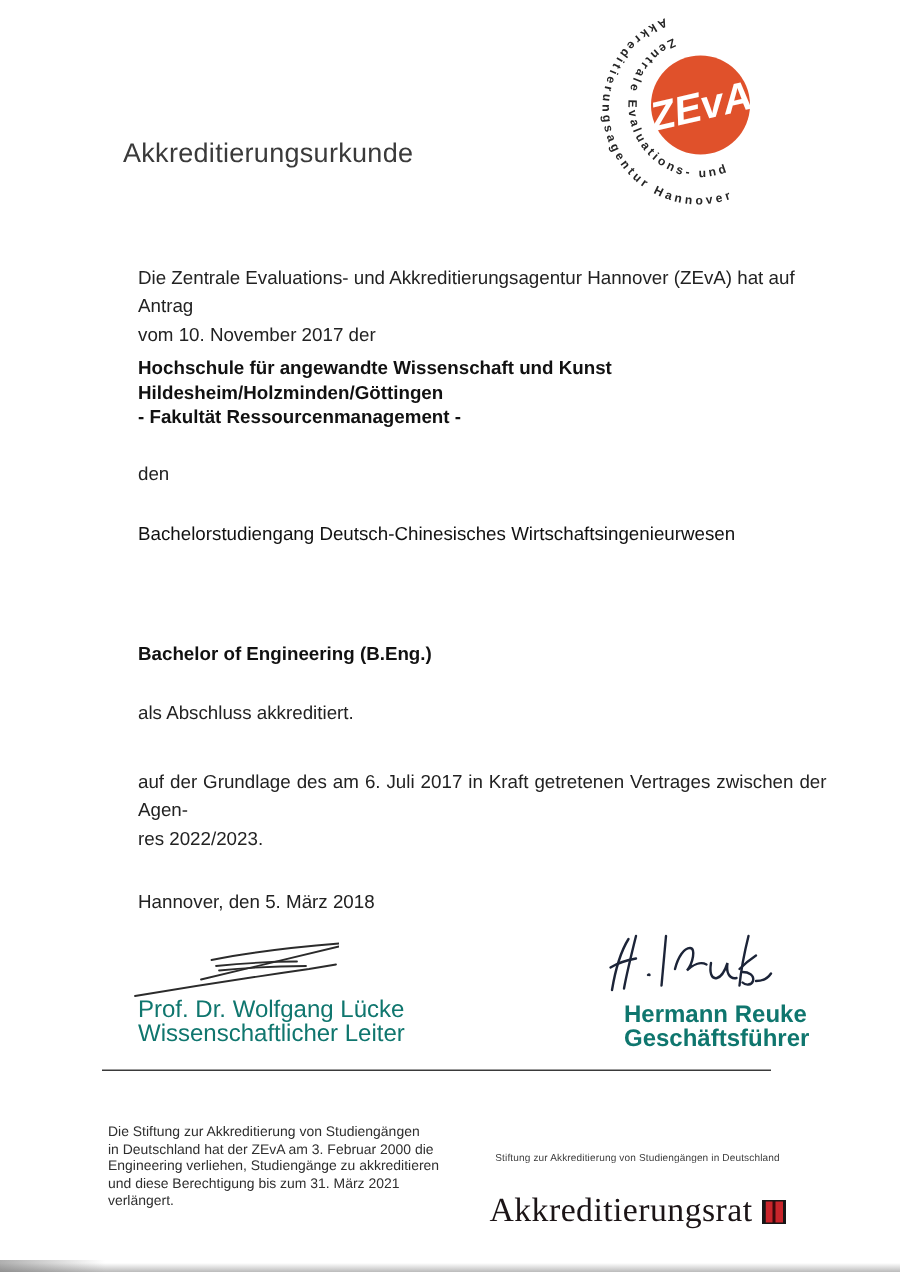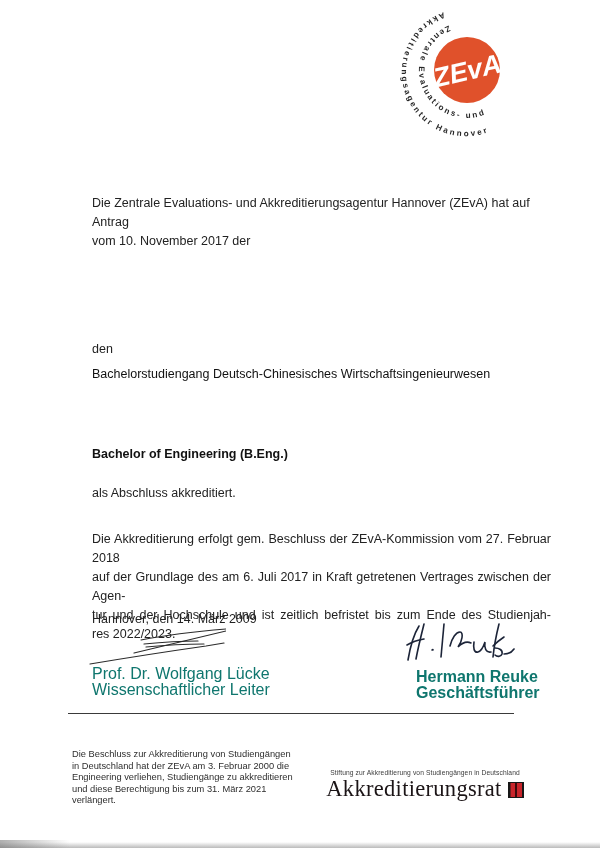--- a/index.html
+++ b/index.html
@@ -5,40 +5,40 @@
   html,body{margin:0;padding:0;background:#e8e8e8;}
   .page{
     position:relative;width:600px;height:848px;background:#ffffff;
     font-family:"Liberation Sans", sans-serif;color:#1e1e1e;overflow:hidden;
     margin:0 auto;
   }
   .abs{position:absolute;}
   .doc-title{
     left:82px;top:92px;font-size:18px;color:#3a3a3a;letter-spacing:.2px;
   }
-  .body-text{font-size:12.5px;line-height:19px;color:#222;margin-top:18px;}
+  .body-text{font-size:12.5px;line-height:19px;color:#222;}
   .body-text.bold{font-weight:bold;color:#111;line-height:16.5px;}
   .intro{left:92px;top:176px;width:466px;}
   .institution{left:92px;top:237px;width:466px;}
-  .den{left:92px;top:322px;}
+  .den{left:92px;top:307px;}
   .program{left:92px;top:347px;width:480px;font-weight:normal;color:#111;}
   .degree-intro{left:92px;top:389px;}
   .degree{left:92px;top:427px;font-weight:bold;color:#111;}
   .accredited{left:92px;top:466px;}
   .decision{left:92px;top:512px;width:459px;}
   .decision .jline{text-align:justify;text-align-last:justify;}
   .place-date{left:92px;top:592px;}
   .sig-name{font-size:16px;line-height:15.5px;color:#0f766e;}
   .sig-left-text{left:92px;top:666px;}
   .sig-right-text{left:416px;top:669px;font-weight:bold;}
   .divider{left:68px;top:713px;width:446px;height:1.4px;background:#3a3a3a;}
   .footer-note{left:72px;top:749px;font-size:9.3px;line-height:11.5px;color:#2e2e2e;width:250px;}
   .akkr-block{left:320px;top:769px;width:210px;text-align:center;}
   .akkr-small{font-size:6.7px;color:#3c3c3c;letter-spacing:.1px;white-space:nowrap;}
-  .akkr-name-row{display:flex;align-items:center;justify-content:center;margin-top:0;}
+  .akkr-name-row{display:flex;align-items:center;justify-content:center;margin-top:18px;}
   .akkr-name{
     font-family:"Liberation Serif", serif;font-size:22.5px;color:#1b1416;
     letter-spacing:.3px;white-space:nowrap;
   }
   .akkr-icon{margin-left:6px;margin-top:2px;}
   .scan-edge-bottom{
     left:0;right:0;bottom:0;height:6px;
     background:linear-gradient(to bottom, rgba(255,255,255,0), rgba(150,150,150,.65));
   }
   .scan-corner{
@@ -61,44 +61,48 @@
       <path id="arcOuter" d="M 73.2,9.6 A 64,64 0 1 0 139.6,114.8" fill="none"></path>
     </defs>
     <text class="zeva-arc-text">
       <textPath href="#arcInner" startOffset="2" textLength="150">Zentrale Evaluations- und</textPath>
     </text>
     <text class="zeva-arc-text">
       <textPath href="#arcOuter" startOffset="2" textLength="200">Akkreditierungsagentur Hannover</textPath>
     </text>
   </svg>
 
+  <div class="abs doc-title">Akkreditierungsurkunde</div>
 
   <div class="abs intro body-text">
     <div>Die Zentrale Evaluations- und Akkreditierungsagentur Hannover (ZEvA) hat auf Antrag</div>
     <div>vom 10. November 2017 der</div>
   </div>
 
+  <div class="abs institution body-text bold">
+    <div>Hochschule für angewandte Wissenschaft und Kunst</div>
+    <div>Hildesheim/Holzminden/Göttingen</div>
+    <div>- Fakultät Ressourcenmanagement -</div>
+  </div>
 
   <div class="abs den body-text">den</div>
 
   <div class="abs program body-text">Bachelorstudiengang Deutsch-Chinesisches Wirtschaftsingenieurwesen</div>
 
 
   <div class="abs accredited body-text">als Abschluss akkreditiert.</div>
 
   <div class="abs degree body-text">Bachelor of Engineering (B.Eng.)</div>
 
   <div class="abs decision body-text">
-    <div class="jline">Die Akkreditierung erfolgt gem. Beschluss der ZEvA-Kommission vom 27. Februar 2018</div>
     <div class="jline">auf der Grundlage des am 6. Juli 2017 in Kraft getretenen Vertrages zwischen der Agen-</div>
-    <div class="jline">tur und der Hochschule und ist zeitlich befristet bis zum Ende des Studienjah-</div>
     <div>res 2022/2023.</div>
   </div>
 
-  <div class="abs place-date body-text">Hannover, den 14. März 2009</div>
+  <div class="abs place-date body-text">Hannover, den 5. März 2018</div>
 
   <svg class="abs" style="left:86px;top:620px;" width="140" height="48" viewBox="0 0 140 48">
     <g fill="none" stroke="#2b2b2b" stroke-width="1.2" stroke-linecap="round">
       <path d="M55,20 C85,14 115,11 140,9"></path>
       <path d="M140,11 L48,33"></path>
       <path d="M58,24 C78,22 96,21 112,21"></path>
       <path d="M60,27 C80,25 100,24 118,24"></path>
       <path d="M4,44 C40,38 85,31 120,26 L138,23"></path>
     </g>
   </svg>
@@ -124,21 +128,21 @@
     <div>Wissenschaftlicher Leiter</div>
   </div>
   <div class="abs sig-right-text sig-name">
     <div>Hermann Reuke</div>
     <div>Geschäftsführer</div>
   </div>
 
   <div class="abs divider"></div>
 
   <div class="abs footer-note">
-    <div>Die Beschluss zur Akkreditierung von Studiengängen</div>
+    <div>Die Stiftung zur Akkreditierung von Studiengängen</div>
     <div>in Deutschland hat der ZEvA am 3. Februar 2000 die</div>
     <div>Engineering verliehen, Studiengänge zu akkreditieren</div>
     <div>und diese Berechtigung bis zum 31. März 2021</div>
     <div>verlängert.</div>
   </div>
 
   <div class="abs akkr-block">
     <div class="akkr-small">Stiftung zur Akkreditierung von Studiengängen in Deutschland</div>
     <div class="akkr-name-row">
       <span class="akkr-name">Akkreditierungsrat</span>

